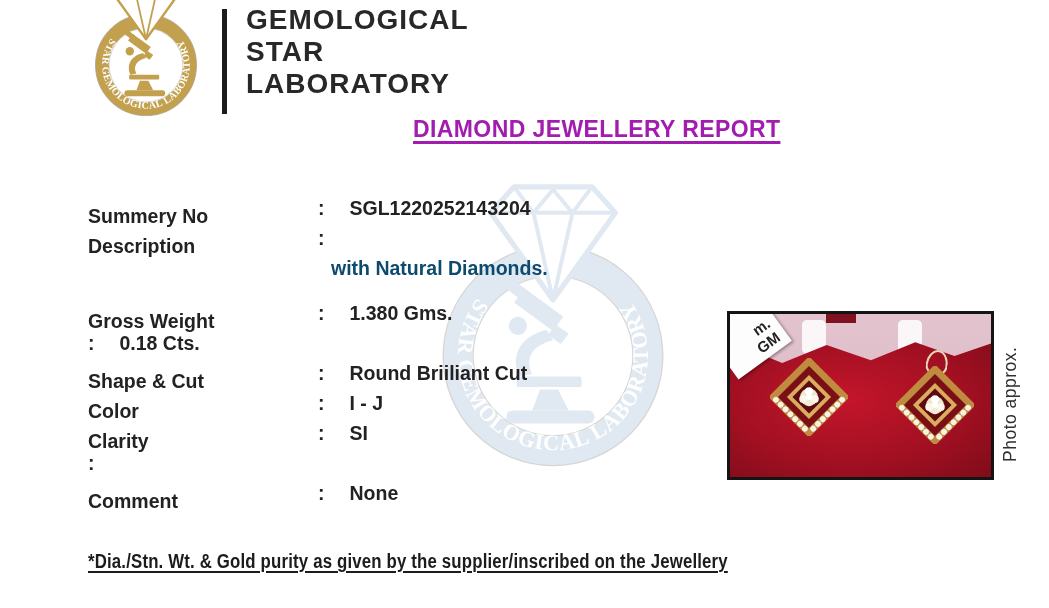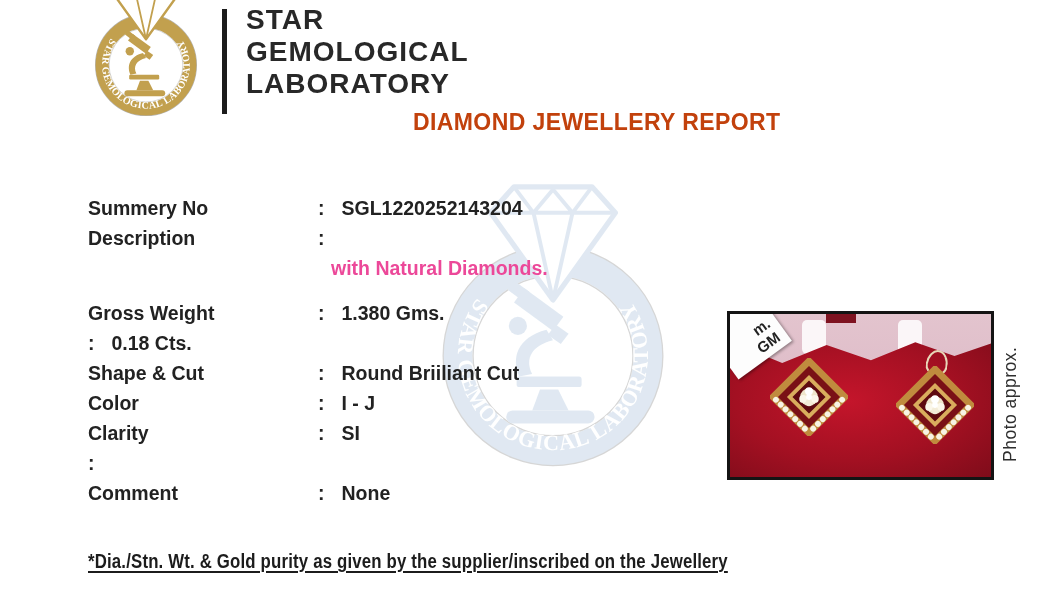--- a/index.html
+++ b/index.html
@@ -13,38 +13,38 @@
   
   #logo-badge{position:absolute;left:86px;top:-18px;width:120px;height:135px;color:#c2a04e;}
   #header-divider{position:absolute;left:222px;top:9px;width:5px;height:105px;background:#1c1c1c;}
   #brand-name{
     position:absolute;left:246px;top:4px;
     font-size:28px;font-weight:700;line-height:32px;letter-spacing:1px;color:#282828;
   }
 
   
   #report-title{
-    position:absolute;left:413px;top:109px;
-    font-size:23px;font-weight:700;letter-spacing:.4px;color:#c2410c;
-    text-decoration-thickness:2.5px;text-underline-offset:4px;
+    position:absolute;left:413px;top:116px;
+    font-size:23px;font-weight:700;letter-spacing:.4px;color:#a21caf;
+    text-decoration:underline;text-decoration-thickness:2.5px;text-underline-offset:4px;
     white-space:nowrap;
   }
 
   
   #watermark{position:absolute;left:423px;top:176px;width:260px;height:292px;color:#c7d7e8;opacity:.55;z-index:0;}
 
   
   .fields{position:absolute;left:88px;z-index:2;}
   #fields-top{top:193px;}
   #fields-main{top:298px;}
   .frow{display:flex;height:30px;line-height:30px;font-size:19.5px;font-weight:700;color:#222;white-space:nowrap;}
-  .frow .lbl{width:230px;flex:0 0 230px;}
+  .frow .lbl{width:230px;flex:0 0 230px;margin-top:8px;}
   .frow .colon{flex:0 0 auto;}
-  .frow .val{margin-left:17px;}
-  .cont-line{height:30px;line-height:30px;font-size:19.5px;font-weight:700;color:#ec4899;padding-left:243px;white-space:nowrap;}
+  .frow .val{margin-left:25px;}
+  .cont-line{height:30px;line-height:30px;font-size:19.5px;font-weight:700;color:#0c4a6e;padding-left:243px;white-space:nowrap;}
 
   
   #photo{
     position:absolute;left:727px;top:311px;width:261px;height:163px;
     border:3px solid #141414;overflow:hidden;z-index:3;
     background:linear-gradient(180deg,#e3c4ce 0%,#d8b3c1 100%);
   }
   .clipshape{position:absolute;top:6px;width:24px;height:34px;background:rgba(255,255,255,.85);border-radius:5px;}
   #clip-a{left:72px;}
   #clip-b{left:168px;}
@@ -142,22 +142,22 @@
       </g>
     </symbol>
   </defs>
 </svg>
 
 <svg id="logo-badge" viewBox="0 0 200 224">
   <use href="#badge"></use>
 </svg>
 <div id="header-divider"></div>
 <div id="brand-name">
+  <div>GEMOLOGICAL</div>
   <div>STAR</div>
-  <div>GEMOLOGICAL</div>
   <div>LABORATORY</div>
 </div>
 
 <div id="report-title">DIAMOND JEWELLERY REPORT</div>
 
 <svg id="watermark" viewBox="0 0 200 224">
   <use href="#badge"></use>
 </svg>
 
 <div id="fields-top" class="fields">

